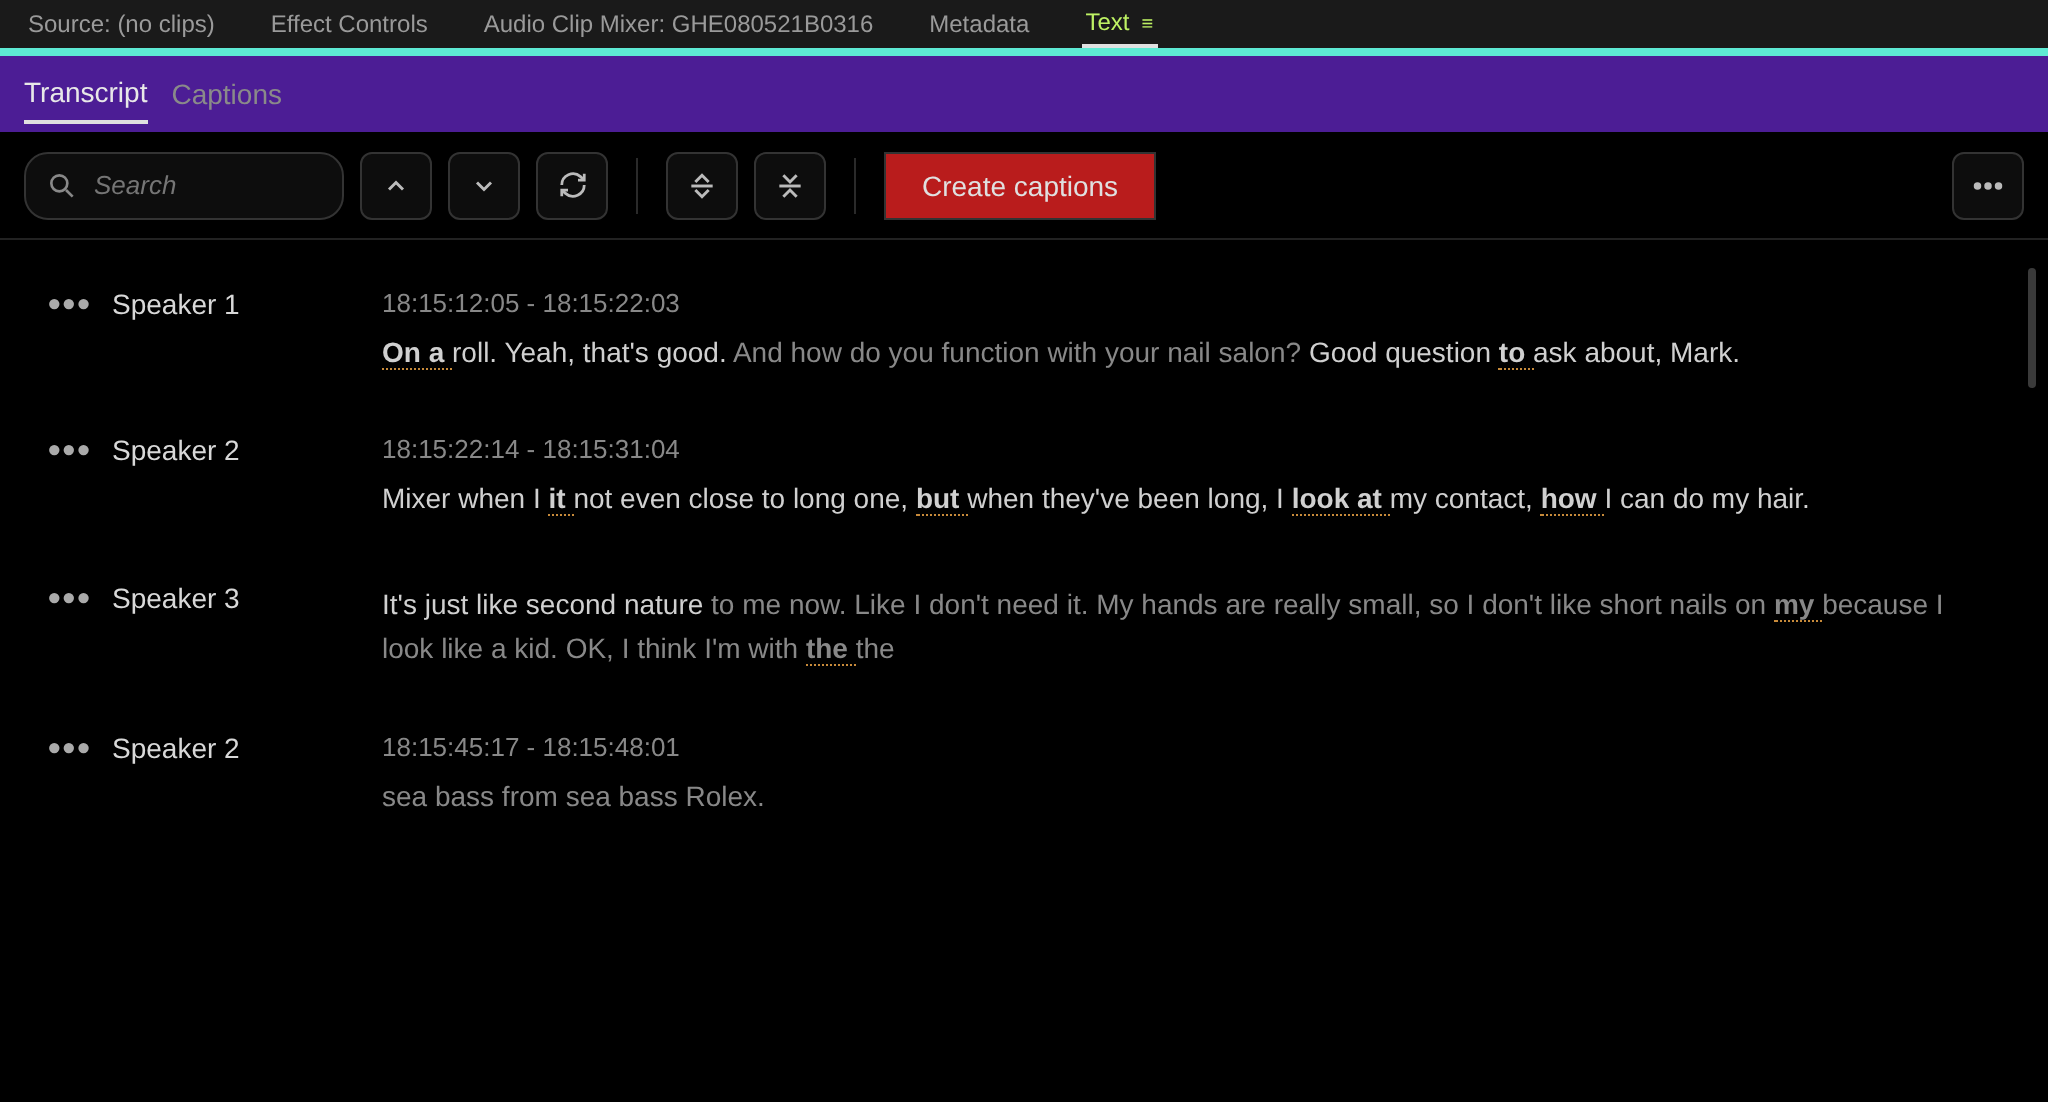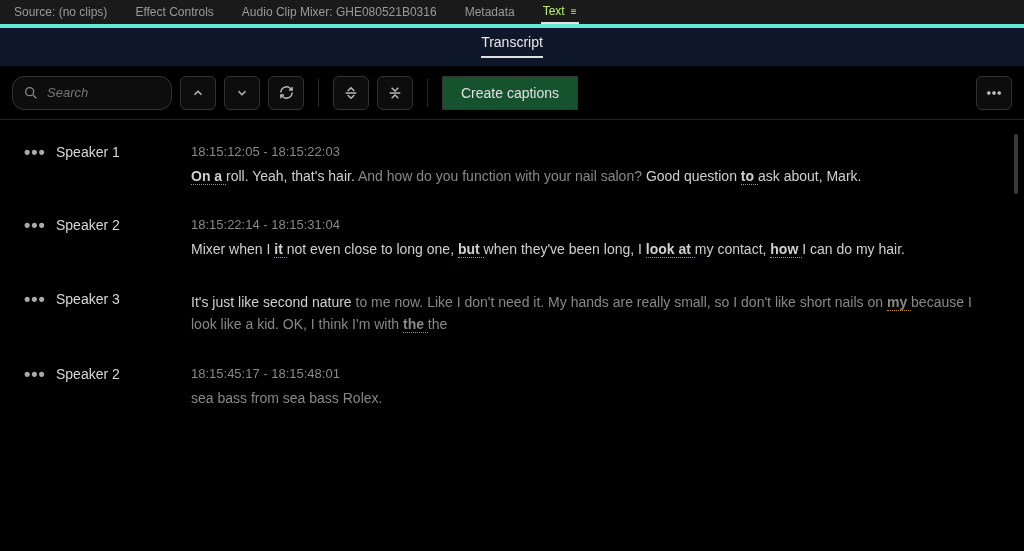--- a/index.html
+++ b/index.html
@@ -34,22 +34,21 @@
     .top-tab .menu-icon {
       margin-left: 6px;
       font-size: 10px;
     }
     .sub-tabs {
       display: flex;
       align-items: center;
       height: 38px;
       padding: 0 12px;
       gap: 12px;
-      background: #0f172a;
-      flex-direction: column;
+      background: #4c1d95;
     }
     .sub-tab {
       color: #8a8a8a;
       font-size: 14px;
       cursor: pointer;
       padding-bottom: 6px;
       padding-top: 6px;
     }
     .sub-tab.active {
       color: #e8e8e8;
@@ -104,21 +103,21 @@
     .divider-v {
       width: 1px;
       height: 28px;
       background: #2a2a2a;
       margin: 0 6px;
     }
     .text-btn {
       height: 34px;
       border: 1px solid #333;
       border-radius: 0;
-      background: #14532d;
+      background: #b91c1c;
       color: #e0e0e0;
       padding: 0 18px;
       font-size: 14px;
       cursor: pointer;
       font-weight: 500;
     }
     .spacer { flex: 1; }
     .transcript {
       padding: 10px 20px;
       overflow-y: auto;
@@ -260,21 +259,21 @@
 </div>
 
 <div class="transcript">
   <div class="scrollbar-track"></div>
 
 <div class="row">
       <div class="dots">•••</div>
       <div class="speaker-name">Speaker 1</div>
       <div class="content">
         <div class="timecode">18:15:12:05 - 18:15:22:03</div>
-        <div class="dialogue"><span class="marked">On a </span><span>roll. Yeah, that's hair. </span><span class="faded">And how do you function with your nail salon? </span><span>Good question </span><span class="marked">to </span><span>ask about, Mark.</span></div>
+        <div class="dialogue"><span class="marked">On a </span><span>roll. Yeah, that's good. </span><span class="faded">And how do you function with your nail salon? </span><span>Good question </span><span class="marked">to </span><span>ask about, Mark.</span></div>
       </div>
     </div>
     <div class="row">
       <div class="dots">•••</div>
       <div class="speaker-name">Speaker 2</div>
       <div class="content">
         <div class="timecode">18:15:22:14 - 18:15:31:04</div>
         <div class="dialogue"><span>Mixer when I </span><span class="marked">it </span><span>not even close to long one, </span><span class="marked">but </span><span>when they've been long, I </span><span class="marked">look at </span><span>my contact, </span><span class="marked">how </span><span>I can do my hair.</span></div>
       </div>
     </div>

